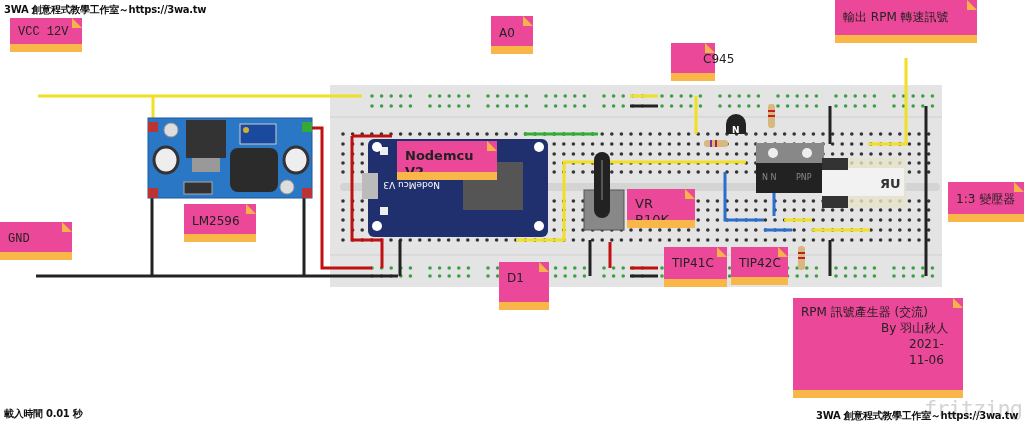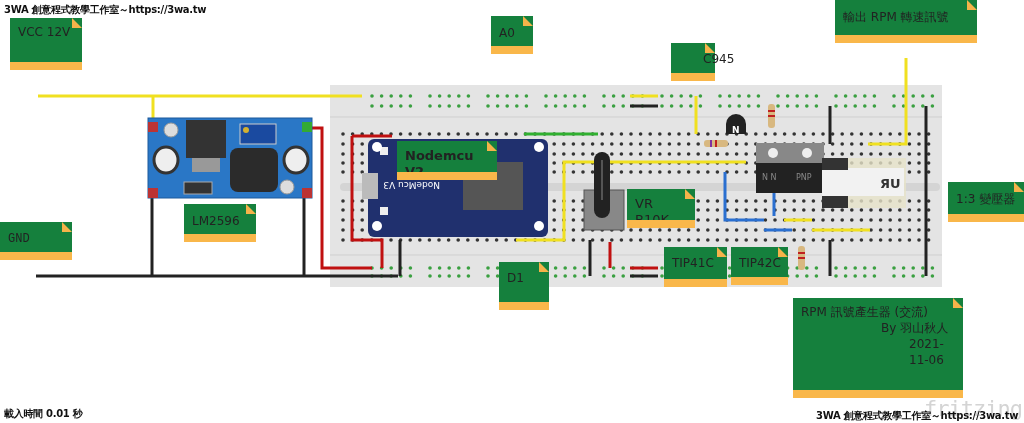--- a/index.html
+++ b/index.html
@@ -1,18 +1,18 @@
 <!DOCTYPE html>
 <html><head>
 <meta charset="utf-8">
 <style>
   html,body{margin:0;padding:0;background:#fff;}
   body{width:1024px;height:423px;position:relative;overflow:hidden;font-family:"DejaVu Sans",sans-serif;}
   .abs{position:absolute;}
-  .note{position:absolute;background:#15803d;color:#222;font-size:12px;line-height:16px;box-sizing:border-box;padding:6px 8px 0 8px;}
+  .note{position:absolute;background:#ec4899;color:#222;font-size:12px;line-height:16px;box-sizing:border-box;padding:6px 8px 0 8px;}
   .note:after{content:"";position:absolute;left:0;right:0;bottom:0;height:8px;background:#f9b74a;}
   .note .fold2{position:absolute;right:0;top:0;width:0;height:0;border-style:solid;border-width:10px 0 0 10px;border-color:transparent transparent transparent #f5b34a;}
   .wm{position:absolute;font-size:10px;color:#111;font-weight:bold;letter-spacing:-0.3px;text-shadow:0 0 1px #fff;}
   .fritz{position:absolute;right:2px;bottom:2px;font-size:22px;color:#d4d4d4;font-family:"DejaVu Sans Mono",monospace;letter-spacing:-1px;}
   svg text{font-family:"DejaVu Sans",sans-serif;}
 </style>
 </head>
 <body>
 
 <div class="wm" style="left:4px;top:3px;">3WA 創意程式教學工作室～https://3wa.tw</div>
@@ -944,21 +944,21 @@
 
   <g>
     <rect x="822" y="158" width="84" height="50" fill="#e6e2c8" opacity="0.8"></rect>
     <rect x="822" y="168" width="82" height="28" fill="#f2f2f2"></rect>
     <rect x="822" y="158" width="26" height="12" fill="#333"></rect>
     <rect x="822" y="196" width="26" height="12" fill="#333"></rect>
     <text x="880" y="188" fill="#333" font-size="13" font-weight="bold">ЯU</text>
   </g>
 </svg>
 
-<div class="note" style="left:10px;top:18px;width:72px;height:52px;"><span class="fold2"></span><span>VCC 12V</span></div>
+<div class="note" style="left:10px;top:18px;width:72px;height:34px;font-family:Liberation Mono, monospace;"><span class="fold2"></span><span>VCC 12V</span></div>
 <div class="note" style="left:0;top:222px;width:72px;height:38px;padding-top:9px;font-family:Liberation Mono, monospace;"><span class="fold2"></span><span>GND</span></div>
 <div class="note" style="left:184px;top:204px;width:72px;height:38px;padding-top:9px;"><span class="fold2"></span><span>LM2596</span></div>
 <div class="note" style="left:491px;top:16px;width:42px;height:38px;padding-top:9px;"><span class="fold2"></span><span>A0</span></div>
 <div class="note" style="left:671px;top:43px;width:44px;height:38px;padding-top:8px;padding-left:32px;"><span class="fold2"></span><span>C945</span></div>
 <div class="note" style="left:397px;top:141px;width:100px;height:39px;padding-top:7px;font-size:13px;font-weight:bold;"><span class="fold2"></span><span>Nodemcu V2</span></div>
 <div class="note" style="left:627px;top:189px;width:68px;height:39px;padding-top:7px;font-size:13px;"><span class="fold2"></span><span>VR B10K</span></div>
 <div class="note" style="left:499px;top:262px;width:50px;height:48px;padding-top:8px;"><span class="fold2"></span><span>D1</span></div>
 <div class="note" style="left:664px;top:247px;width:63px;height:40px;padding-top:8px;"><span class="fold2"></span><span>TIP41C</span></div>
 <div class="note" style="left:731px;top:247px;width:57px;height:38px;padding-top:8px;"><span class="fold2"></span><span>TIP42C</span></div>
 <div class="note" style="left:835px;top:0;width:142px;height:43px;padding-top:9px;"><span class="fold2"></span><span>輸出 RPM 轉速訊號</span></div>

